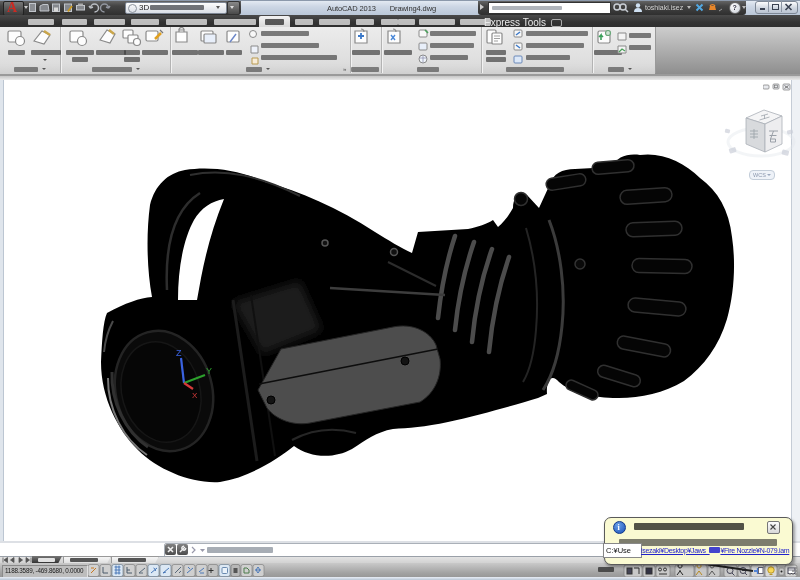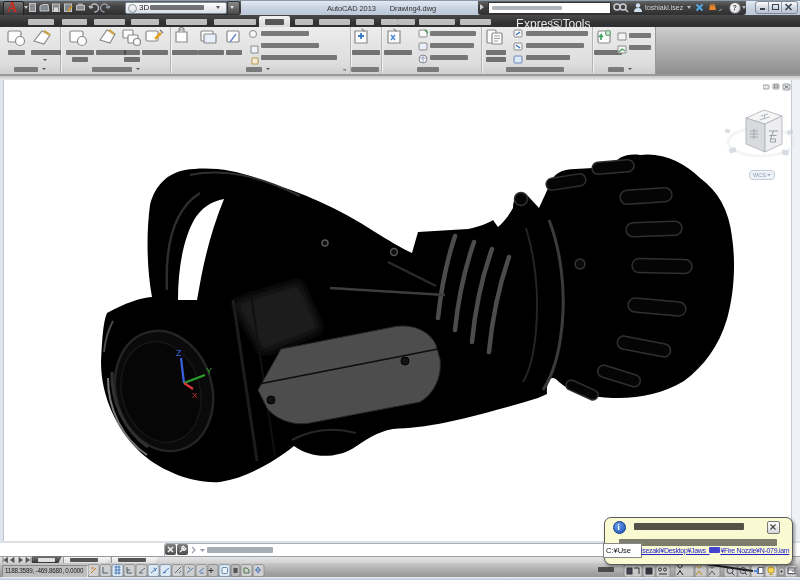--- a/index.html
+++ b/index.html
@@ -88,21 +88,21 @@
 <div class="t" style="left:166px;top:19px;width:41px;height:6px;background:#ececec;opacity:.75"></div>
 <div class="t" style="left:214px;top:19px;width:42px;height:6px;background:#ececec;opacity:.75"></div>
 <div class="t" style="left:265px;top:19px;width:19px;height:5.5px;background:#333;opacity:.8"></div>
 <div class="t" style="left:295px;top:19px;width:18px;height:6px;background:#ececec;opacity:.75"></div>
 <div class="t" style="left:319px;top:19px;width:31px;height:6px;background:#ececec;opacity:.75"></div>
 <div class="t" style="left:356px;top:19px;width:18px;height:6px;background:#ececec;opacity:.75"></div>
 <div class="t" style="left:381px;top:19px;width:17px;height:6px;background:#ececec;opacity:.75"></div>
 <div class="t" style="left:398px;top:19px;width:17px;height:6px;background:#ececec;opacity:.75"></div>
 <div class="t" style="left:419px;top:19px;width:36px;height:6px;background:#ececec;opacity:.75"></div>
 <div class="t" style="left:460px;top:19px;width:31px;height:6px;background:#ececec;opacity:.75"></div>
-<div class="a" style="left:516px;top:17px;font-size:12px;color:#e8e8e8">Express Tools</div>
+<div class="a" style="left:484px;top:17px;font-size:10px;color:#e8e8e8">Express Tools</div>
 <div class="a" style="left:551px;top:19px;width:9px;height:6px;border:1px solid #aaa;border-radius:2px"></div>
 
 <div class="a" id="ribbon" style="left:0;top:26.5px;width:800px;height:47px;background:linear-gradient(#ececec,#dedede 75%,#d2d2d2)"></div>
 <div class="a" style="left:655px;top:26.5px;width:145px;height:47px;background:linear-gradient(#cdcdcd,#8e8e8e)"></div>
 <div class="a" style="left:0;top:64.5px;width:655px;height:9px;background:linear-gradient(#dcdcdc,#cfcfcf)"></div>
 <div class="a" style="left:0;top:73.5px;width:800px;height:2px;background:#9a9a9a"></div>
 <div class="a" style="left:0;top:75.5px;width:800px;height:4px;background:linear-gradient(#c6c6c6,#e9e9e9)"></div>
 
 <div class="a" style="left:60px;top:27px;width:1px;height:46px;background:#b3b3b3;box-shadow:1px 0 0 #f2f2f2"></div>
 <div class="a" style="left:170px;top:27px;width:1px;height:46px;background:#b3b3b3;box-shadow:1px 0 0 #f2f2f2"></div>

